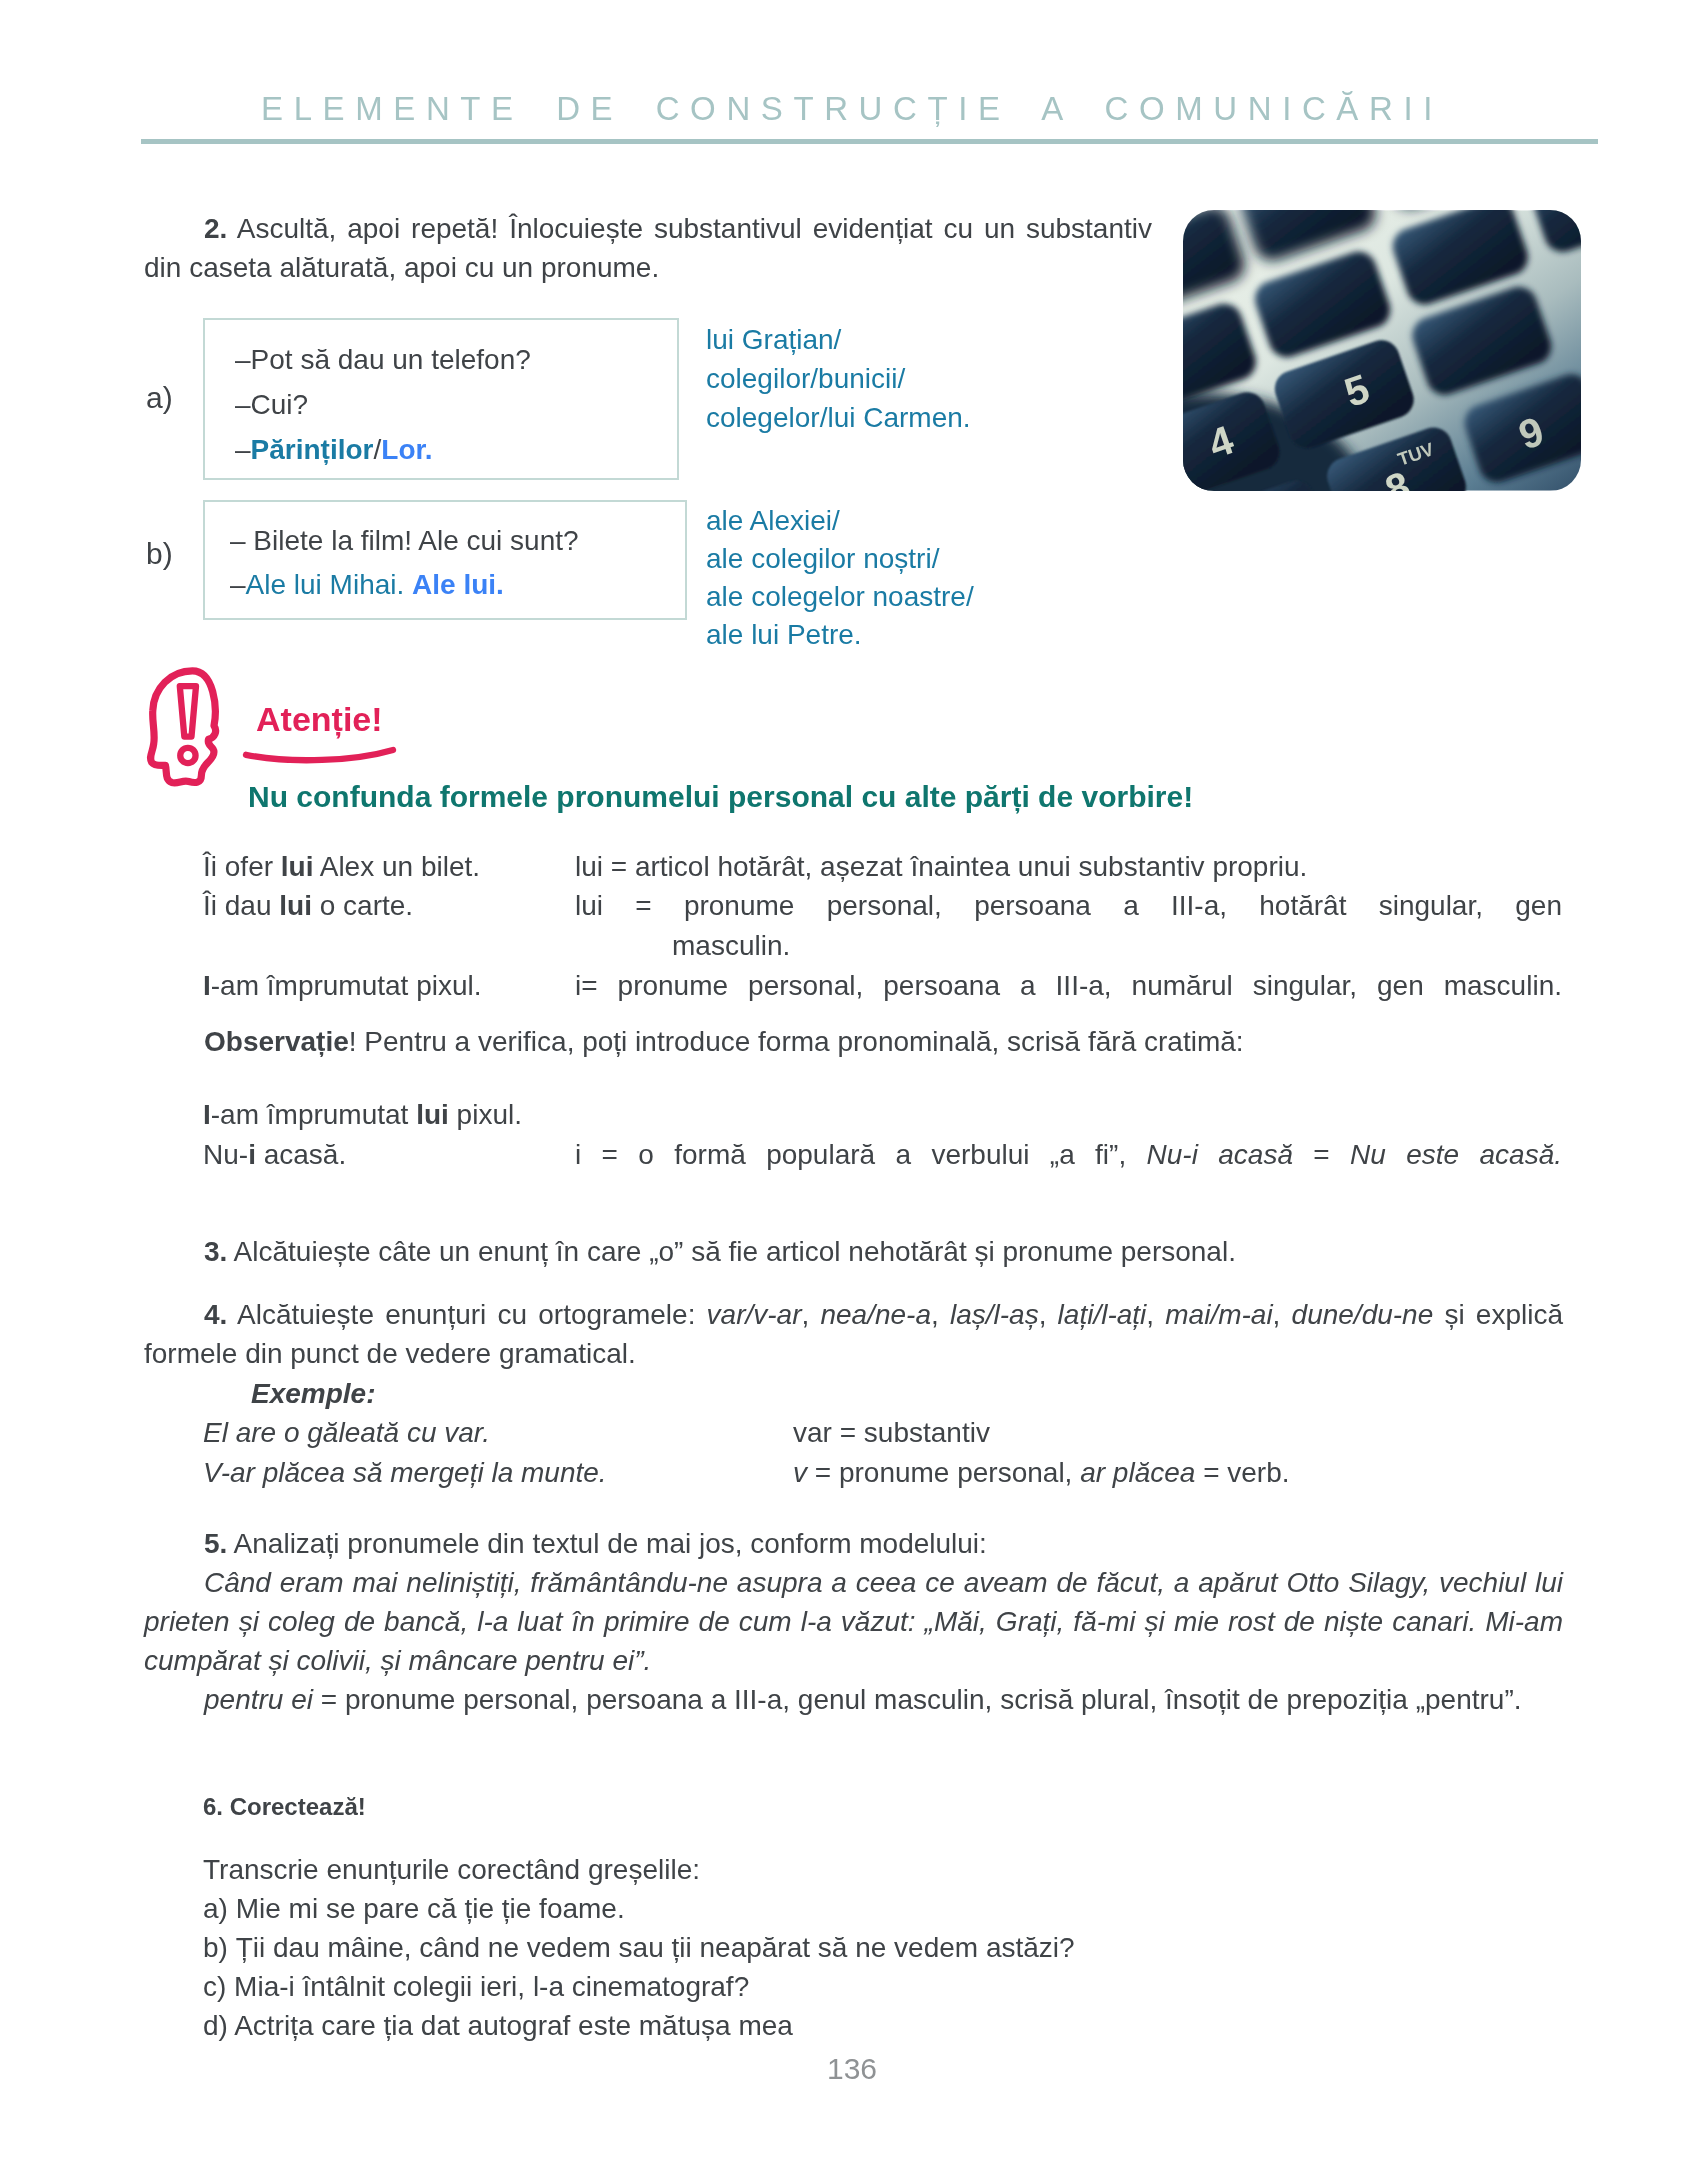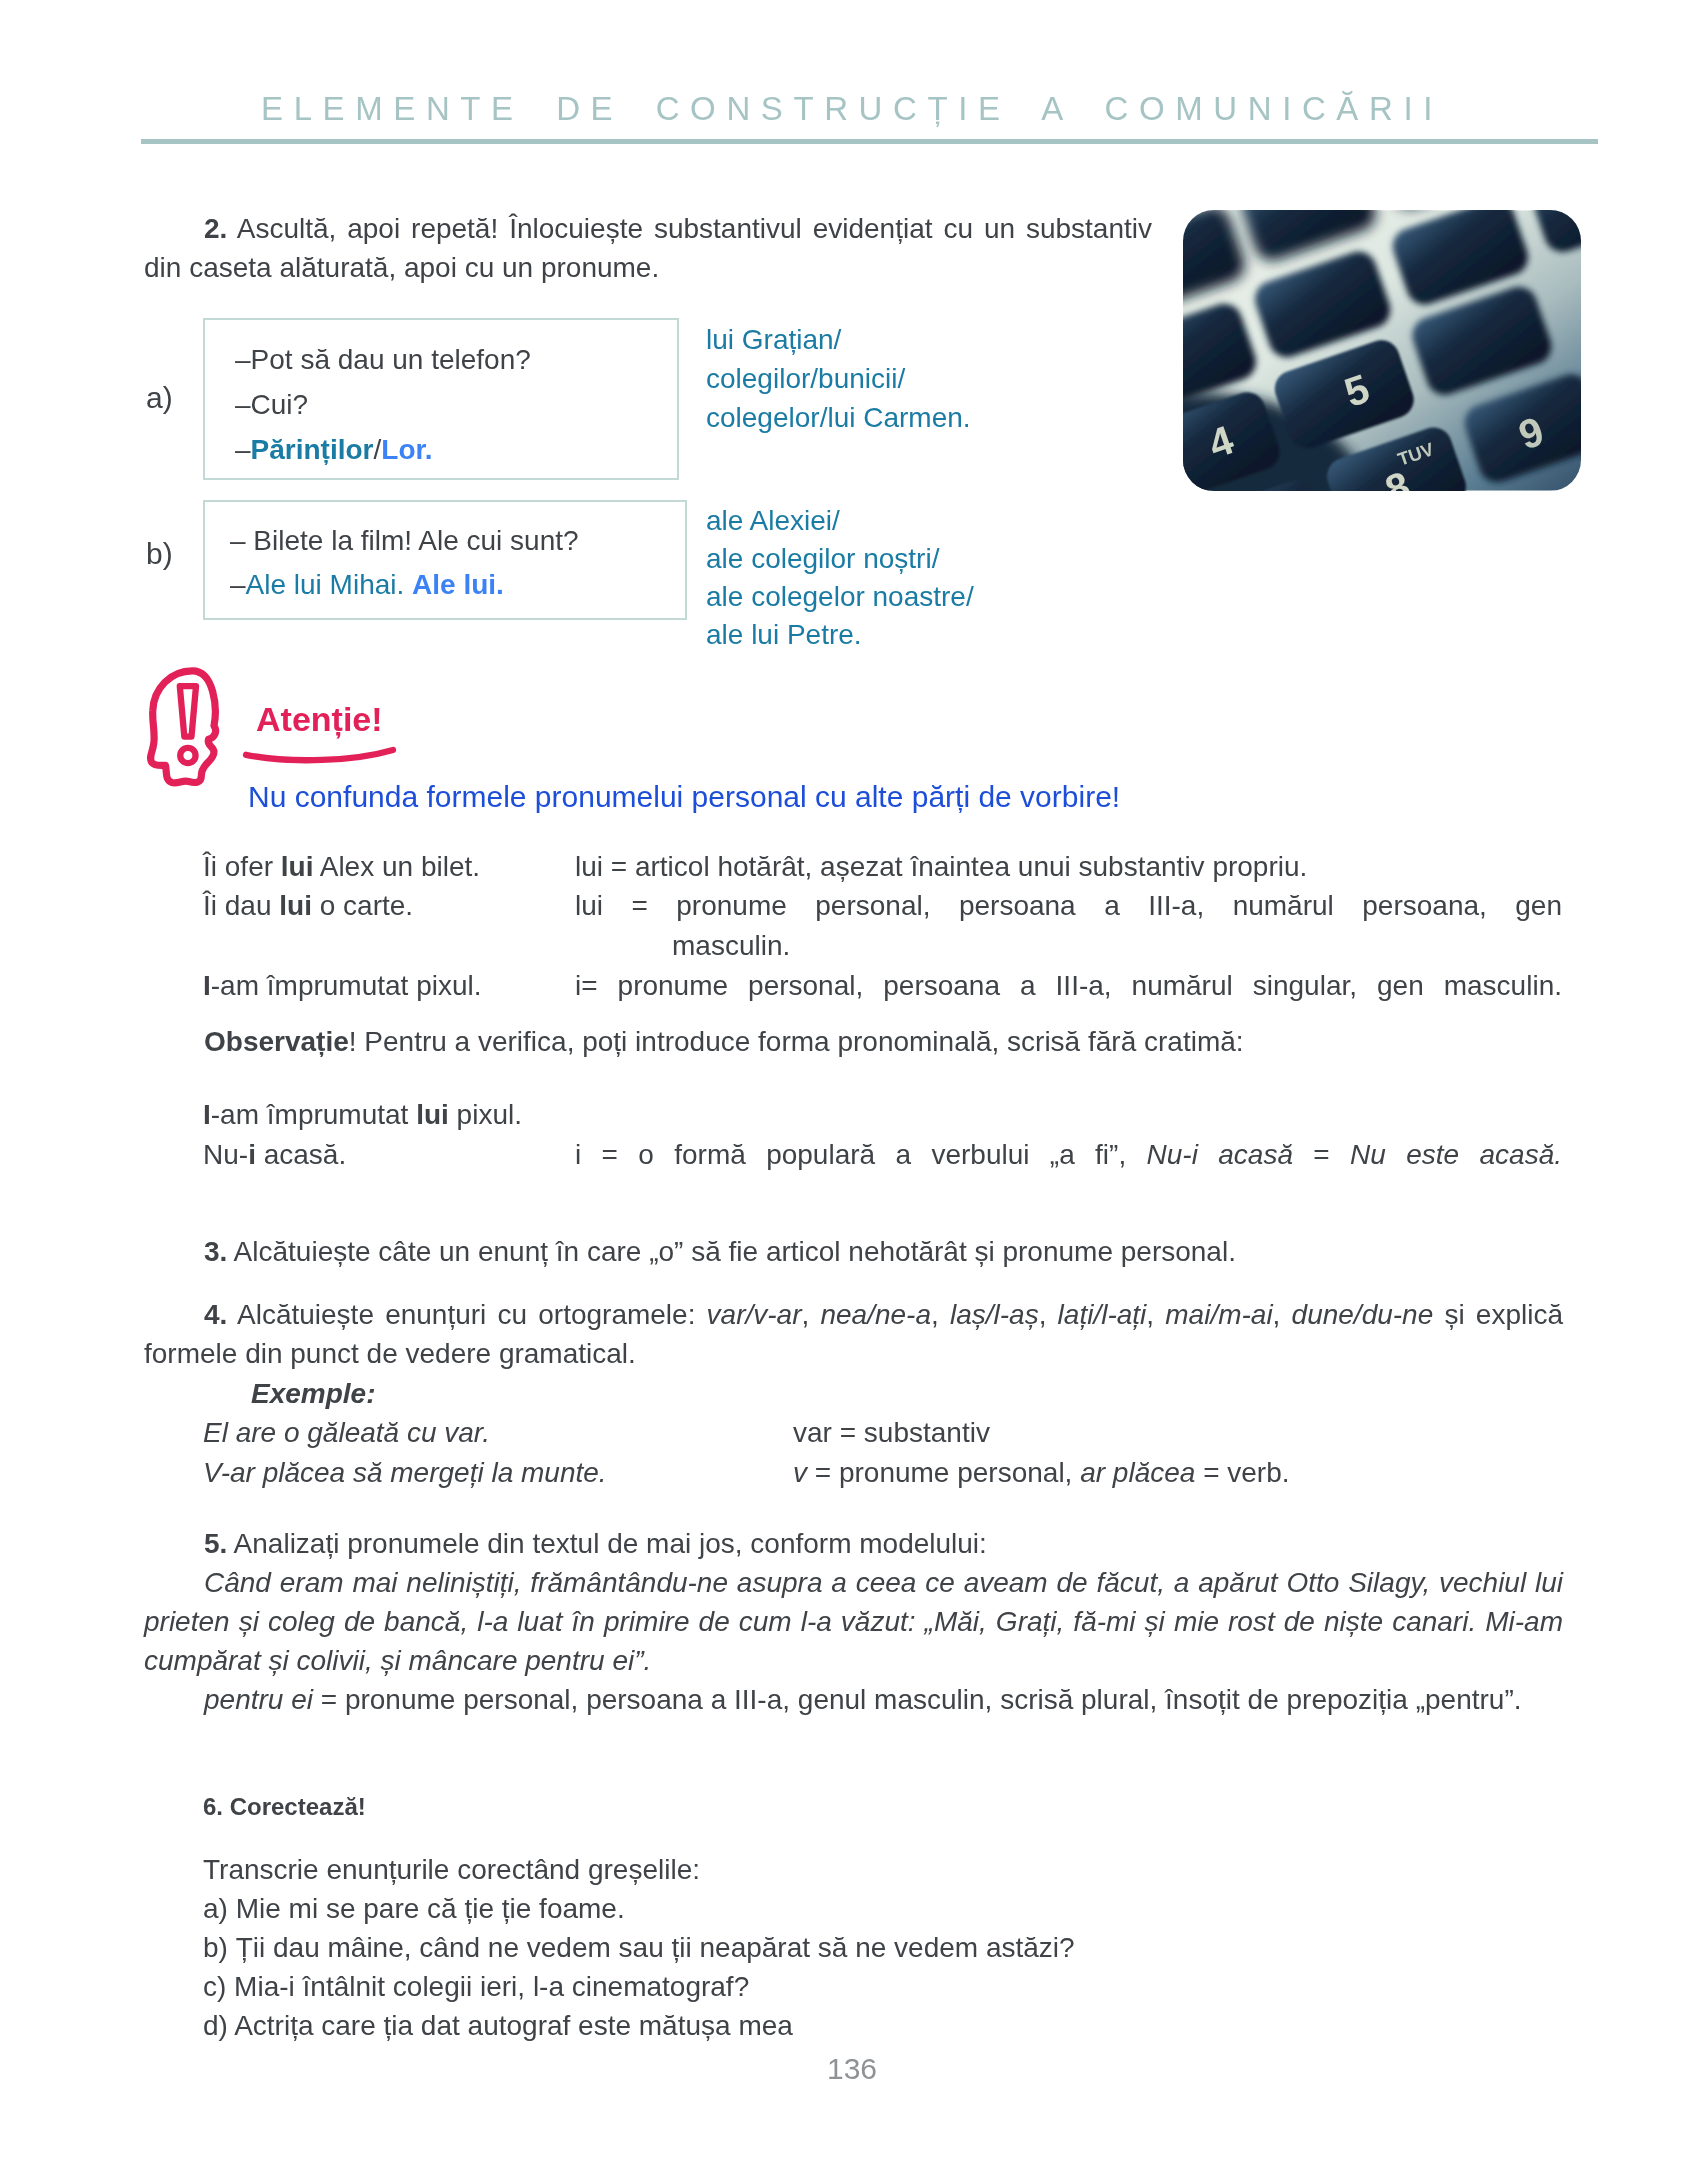--- a/index.html
+++ b/index.html
@@ -16,21 +16,21 @@
   .red{color:#3b82f6;}
   .hdr{width:100%;text-align:center;font-size:33px;letter-spacing:10.6px;word-spacing:12.7px;
        color:#a6c4c4;font-weight:400;}
   .rule{height:5px;background:#a6c4c4;}
   .dlg{border:2.1px solid #c3d9d5;background:#ffffff;box-sizing:border-box;}
   .dlg .ln{font-size:28px;line-height:45px;white-space:nowrap;}
   .opts{font-size:28px;line-height:39px;color:#1a7ba4;}
   .force-just{text-align:justify;text-align-last:justify;}
   .photo{border-radius:31px;overflow:hidden;}
   .attn-label{font-size:34px;font-weight:bold;color:#e22158;}
-  .note{font-size:30px;font-weight:normal;color:#1d4ed8;}
+  .note{font-size:30px;font-weight:bold;color:#0f766e;}
   .h6{font-size:24px;font-weight:bold;}
   .pagenum{width:100%;text-align:center;font-size:30px;color:#8f9294;}
 </style>
 </head>
 <body>
 
 <div class="page">
 
   <div class="abs hdr" style="top:90px;left:0;">ELEMENTE DE CONSTRUCȚIE A COMUNICĂRII</div>
   <div class="abs rule" style="top:139px;left:141px;width:1457px;"></div>
@@ -131,21 +131,21 @@
     <svg width="155" height="21" viewBox="0 0 220 30">
       <path d="M5 14 C 70 27 160 23 215 7" fill="none" stroke="#e22158" stroke-width="9" stroke-linecap="round"></path>
     </svg>
   </div>
   <div class="abs note" style="top:780px;left:248px;">Nu confunda formele pronumelui personal cu alte părți de vorbire!</div>
 
   <div class="abs t" style="top:847px;left:203px;white-space:nowrap;"><span>Îi ofer </span><span class="bd">lui</span><span> Alex un bilet.</span></div>
   <div class="abs t" style="top:847px;left:575px;width:987px;">lui = articol hotărât, așezat înaintea unui substantiv propriu.</div>
 
   <div class="abs t" style="top:886px;left:203px;white-space:nowrap;"><span>Îi dau </span><span class="bd">lui</span><span> o carte.</span></div>
-  <div class="abs t force-just" style="top:886px;left:575px;width:987px;">lui = pronume personal, persoana a III-a, numărul persoana, gen</div>
+  <div class="abs t force-just" style="top:886px;left:575px;width:987px;">lui = pronume personal, persoana a III-a, hotărât singular, gen</div>
   <div class="abs t" style="top:926px;left:672px;">masculin.</div>
 
   <div class="abs t" style="top:966px;left:203px;white-space:nowrap;"><span class="bd">I</span><span>-am împrumutat pixul.</span></div>
   <div class="abs t force-just" style="top:966px;left:575px;width:987px;">i= pronume personal, persoana a III-a, numărul singular, gen masculin.</div>
 
   <p class="abs t para nojust" style="top:1022px;left:144px;width:1419px;">
     <span class="bd">Observație</span><span>! Pentru a verifica, poți introduce forma pronominală, scrisă fără cratimă:</span>
   </p>
   <div class="abs t" style="top:1095px;left:203px;"><span class="bd">I</span><span>-am împrumutat </span><span class="bd">lui</span><span> pixul.</span></div>
   <div class="abs t" style="top:1135px;left:203px;"><span>Nu-</span><span class="bd">i</span><span> acasă.</span></div>

